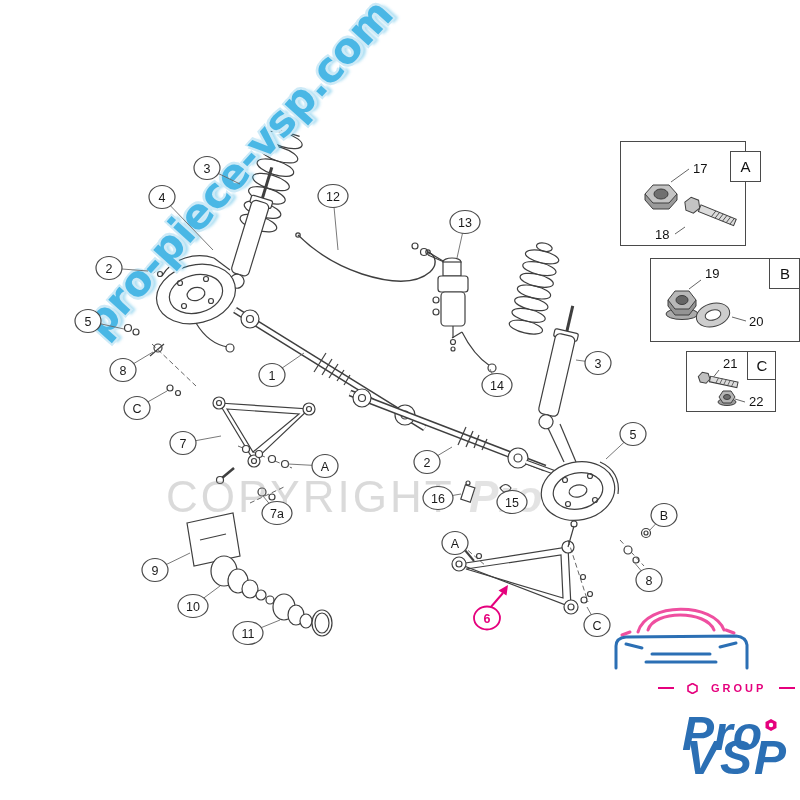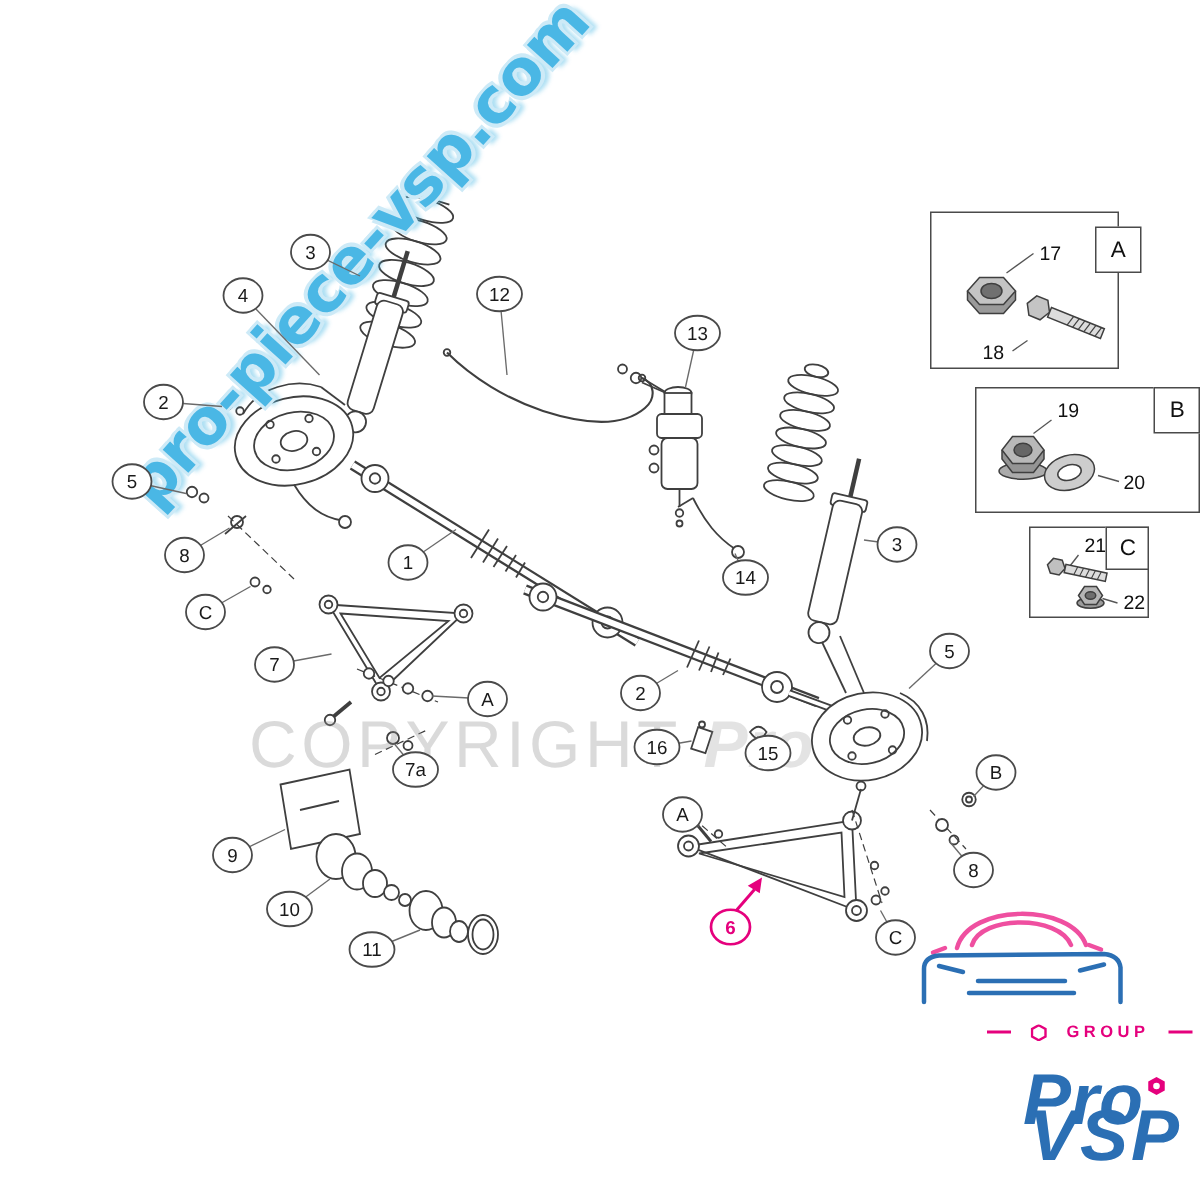--- a/index.html
+++ b/index.html
@@ -445,21 +445,21 @@
       <g stroke="#3f3f3f" transform="rotate(-16 62 56)">
         <ellipse cx="62" cy="56" rx="17" ry="11.5" fill="#cdcdcd"></ellipse>
         <ellipse cx="62" cy="56" rx="8" ry="5" fill="#fff"></ellipse>
       </g>
     </svg>
     <div class="letter-tab tab-b">
       <span>B</span>
     </div>
   </div>
 
-  <div class="detail-box" style="left:686px; top:351px; width:80px; height:61px;">
+  <div class="detail-box" style="left:686px; top:351px; width:90px; height:61px;">
     <svg width="87" height="58" viewBox="0 0 87 58">
       <line class="ld" x1="32" y1="18" x2="25" y2="27"></line>
       <text x="36" y="16">21</text>
       <g stroke="#3f3f3f" transform="rotate(12 32 33)">
         <polygon points="10,29 13,24 19,24 22,29 19,34 13,34" fill="#c0c0c0"></polygon>
         <rect x="22" y="26.2" width="28" height="5.6" fill="#dcdcdc"></rect>
         <line x1="30" y1="26.2" x2="28.5" y2="31.8" stroke-width="0.7"></line>
         <line x1="34" y1="26.2" x2="32.5" y2="31.8" stroke-width="0.7"></line>
         <line x1="38" y1="26.2" x2="36.5" y2="31.8" stroke-width="0.7"></line>
         <line x1="42" y1="26.2" x2="40.5" y2="31.8" stroke-width="0.7"></line>

